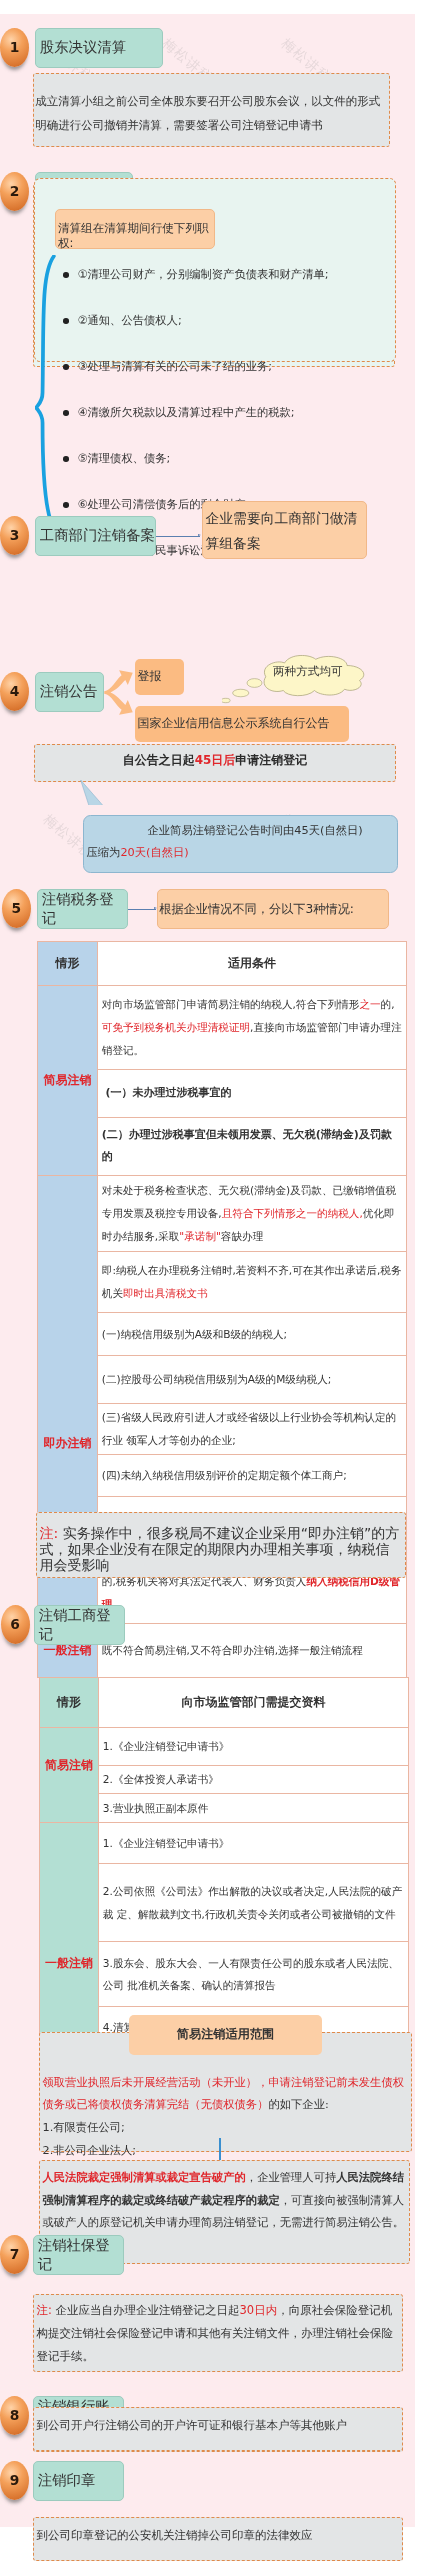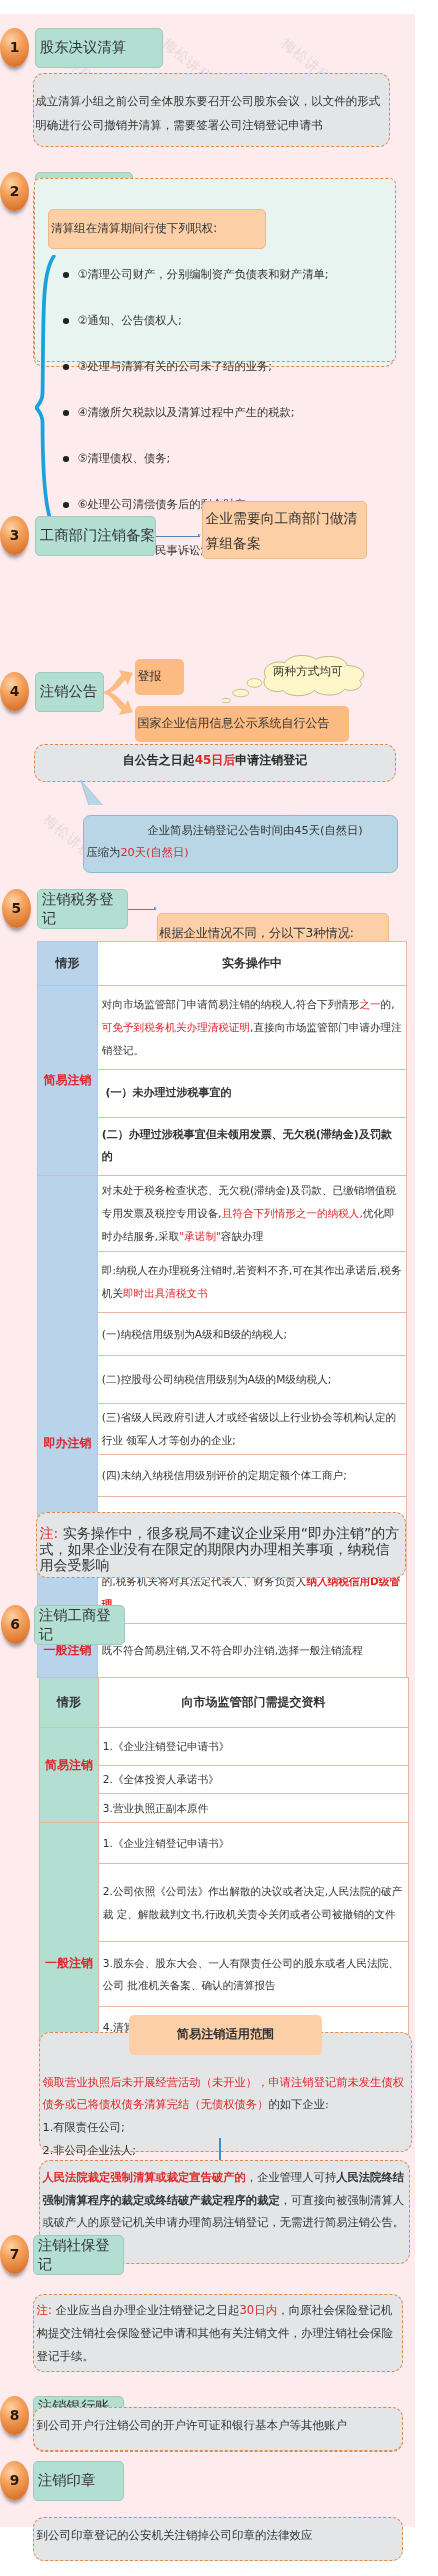--- a/index.html
+++ b/index.html
@@ -11,21 +11,21 @@
   .wm { position: absolute; color: rgba(150,150,150,0.22); font-size: 13.8px; transform: rotate(40deg); pointer-events: none; letter-spacing: 1.3px; white-space: nowrap; }
 
   .badge { position: absolute; width: 29px; height: 39px; border-radius: 50%;
     background: radial-gradient(circle at 38% 30%, #ffd3a8 0%, #f4a05a 35%, #d9742e 80%, #b65a1e 100%);
     box-shadow: 0 5px 3.8px -1.9px rgba(80,80,80,0.55);
     display: flex; align-items: center; justify-content: center;
     font-family: "DejaVu Sans", sans-serif; font-weight: bold; font-size: 13.8px; color: #2b1a0c; }
   .stage { position: absolute; background: #b3dfd3; border: 0.6px solid #9ccbbe; border-radius: 5px;
     font-size: 14.4px; color: #333; display: flex; align-items: center; padding-left: 3.8px; }
 
-  .dash { position: absolute; background: #e3e5e6; border: 1.9px dashed #e08a4a; border-radius: 11px; }
+  .dash { position: absolute; background: #e3e5e6; border: 1.9px dashed #e08a4a; border-radius: 3px; }
   .dash.green { background: #e8f4f0; }
   .txt { font-size: 11px; line-height: 17.5px; color: #333; }
   .red { color: #e0262b; }
   .bold { font-weight: bold; }
 
   .orange-box { position: absolute; background: #fccfa6; border: 0.6px solid #f1b888; border-radius: 5px; font-size: 12px; color: #333; }
   .orange-2 { position: absolute; background: #fbbb82; border-radius: 5px; font-size: 12px; color: #333; display:flex; align-items:center; padding-left: 2.5px; }
 
   .bullets { position: absolute; left: 63px; list-style: none; }
   .bullets li { font-size: 11.3px; color: #333; height: 46px; display: flex; align-items: center; }
@@ -62,21 +62,21 @@
     <div class="badge" style="left:0;top:13.8px;">1</div>
     <div class="stage" style="left:35px;top:13.8px;width:128px;height:40px;">股东决议清算</div>
     <div class="dash" style="left:33px;top:59px;width:357px;height:74px;padding:15px 1.3px 0 1.3px;">
       <div class="txt" style="font-size:11.5px;line-height:24px;">成立清算小组之前公司全体股东要召开公司股东会议，以文件的形式明确进行公司撤销并清算，需要签署公司注销登记申请书</div>
     </div>
 
     <div class="badge" style="left:0;top:158px;">2</div>
     <div class="stage" style="left:35px;top:158px;width:98px;height:40px;">成立清算小组</div>
     <div class="dash green" style="left:33px;top:171px;width:362px;height:182px;top:170px;height:183px;top:170px;"></div>
     <div class="dash green" style="left:34px;top:164px;width:362px;height:184px;border-radius:6.3px;"></div>
-    <div class="orange-box" style="left:48px;top:195px;width:218px;height:40px;padding:11.3px 0 0 1.9px;font-size:11.6px;">清算组在清算期间行使下列职权:</div>
+    <div class="orange-box" style="left:55px;top:195px;width:160px;height:40px;padding:11.3px 0 0 1.9px;font-size:11.6px;">清算组在清算期间行使下列职权:</div>
     <svg style="position:absolute;left:35px;top:241px;" width="22.6" height="274" viewBox="0 0 36 438">
       <path d="M30 2 C 10 30, 14 100, 12 220 C 12 235, 4 240, 2 244 C 4 248, 12 254, 12 268 C 12 380, 20 420, 30 436" stroke="#1aa1e0" stroke-width="6" fill="none" stroke-linecap="round"></path>
     </svg>
     <ul class="bullets" style="top:238px;">
       <li>
           <span class="dot"></span>
           <span>①清理公司财产，分别编制资产负债表和财产清单;</span>
         </li>
       <li>
           <span class="dot"></span>
@@ -132,27 +132,27 @@
       <path d="M1 0 L 36 40 M1 0 L 14 40" stroke="#8db6cf" fill="none"></path>
     </svg>
     <div class="callout" style="left:83px;top:789px;width:315px;height:58px;padding:3.8px 5px 0 2.5px;">
       <div style="padding-left:61px;">企业简易注销登记公告时间由45天(自然日)</div>
       <div><span>压缩为</span><span class="red">20天(自然日)</span></div>
     </div>
 
     <div class="badge" style="left:1.9px;top:875px;">5</div>
     <div class="stage" style="left:37px;top:875px;width:91px;height:40px;">注销税务登记</div>
     <div class="arrow-line" style="left:128px;top:895px;width:27.6px;"></div>
-    <div class="orange-box" style="left:157px;top:875px;width:232px;height:40px;padding:11.3px 0 0 1.3px;font-size:12.2px;margin-top:24px;">根据企业情况不同，分以下3种情况:</div>
+    <div class="orange-box" style="left:157px;top:875px;width:232px;height:40px;padding:11.3px 0 0 1.3px;font-size:12.2px;">根据企业情况不同，分以下3种情况:</div>
 
     <table class="grid tax" style="left:37px;top:927px;width:370px;">
       <tbody>
           <tr>
         <th class="h1" style="width:60px;">情形</th>
-        <th>实务操作中</th>
+        <th>适用条件</th>
       </tr>
       <tr>
         <td class="cat" rowspan="3">简易注销</td>
         <td class="cell" style="height:84px;"><span>对向市场监管部门申请简易注销的纳税人,符合下列情形</span><span class="red">之一</span><span>的,</span><span class="red">可免予到税务机关办理清税证明</span><span>,直接向市场监管部门申请办理注销登记。</span></td>
       </tr>
       <tr>
             <td class="cell bold" style="height:48px;font-size:11px;padding-left:7.5px;margin-top:42px;">(一）未办理过涉税事宜的</td>
           </tr>
       <tr>
             <td class="cell bold" style="height:58px;font-size:11px;margin-left:32px;">(二）办理过涉税事宜但未领用发票、无欠税(滞纳金)及罚款的</td>

